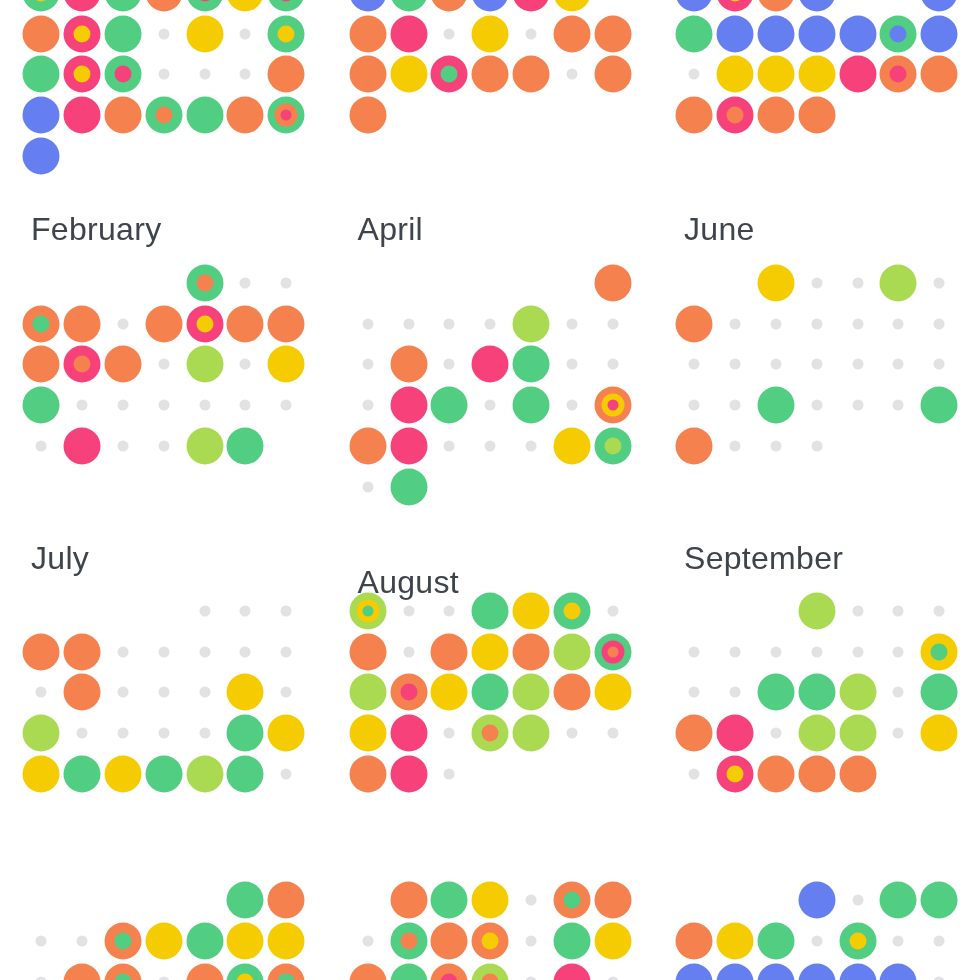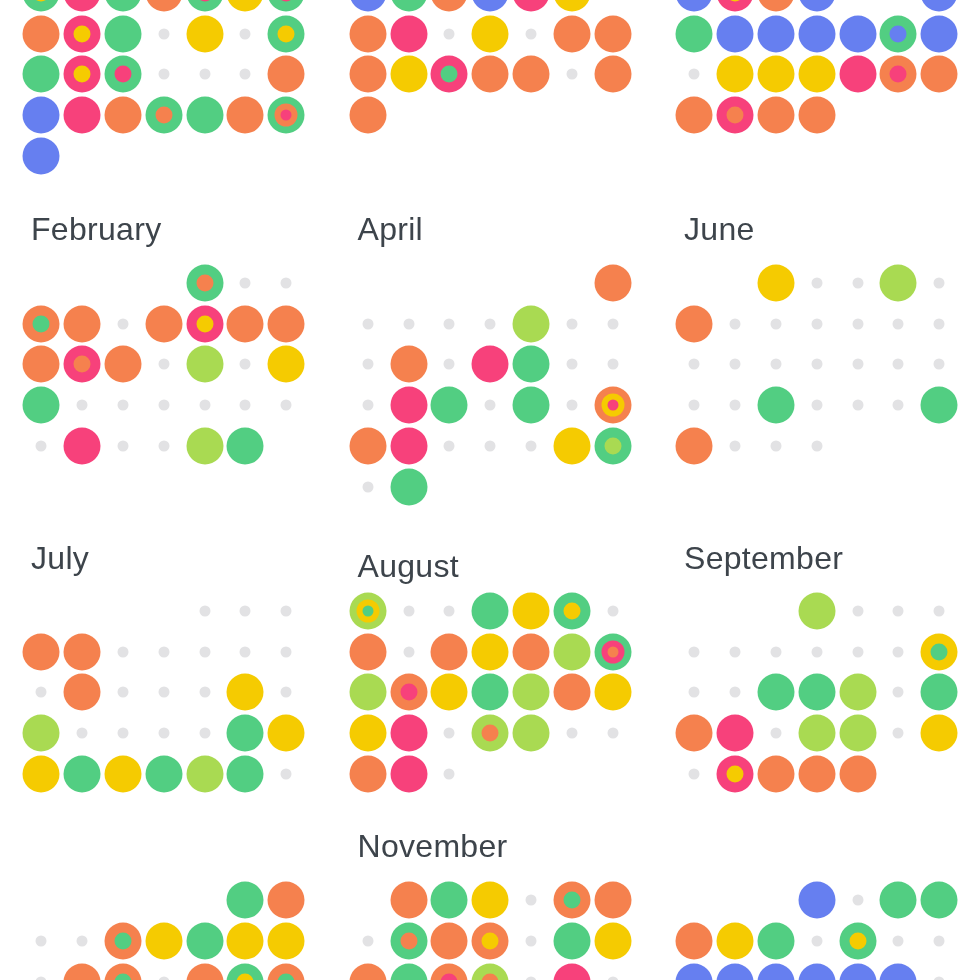--- a/index.html
+++ b/index.html
@@ -765,21 +765,21 @@
           <div class="dot" style="height: 37px; width: 37px; background: rgb(169, 218, 82);"></div>
         </div>
         <div class="day-cell">
           <div class="dot" style="height: 37px; width: 37px; background: rgb(82, 206, 130);"></div>
         </div>
         <div class="day-cell">
           <div class="dot" style="height: 11px; width: 11px; background: rgb(226, 226, 228);"></div>
         </div>
       </div>
     </div>
-    <div class="month-label" style="left: 357.5px; top: 548px; color: rgb(61, 68, 75);">August</div>
+    <div class="month-label" style="left: 357.5px; top: 564px; color: rgb(61, 68, 75);">August</div>
     <div class="month-grid" style="left: 347.5px; top: 590.5px;">
       <div class="week-row">
         <div class="day-cell">
           <div class="dot" style="height: 37px; width: 37px; background: rgb(169, 218, 82);"></div>
           <div class="dot" style="height: 23px; width: 23px; background: rgb(245, 203, 1);"></div>
           <div class="dot" style="height: 11px; width: 11px; background: rgb(82, 206, 130);"></div>
         </div>
         <div class="day-cell">
           <div class="dot" style="height: 11px; width: 11px; background: rgb(226, 226, 228);"></div>
         </div>
@@ -1057,21 +1057,20 @@
         <div class="day-cell">
           <div class="dot" style="height: 37px; width: 37px; background: rgb(82, 206, 130);"></div>
           <div class="dot" style="height: 17px; width: 17px; background: rgb(245, 203, 1);"></div>
         </div>
         <div class="day-cell">
           <div class="dot" style="height: 37px; width: 37px; background: rgb(245, 129, 78);"></div>
           <div class="dot" style="height: 17px; width: 17px; background: rgb(82, 206, 130);"></div>
         </div>
       </div>
     </div>
-    <div class="month-label" style="left: 357.5px; top: 828px; color: rgb(61, 68, 75);">November</div>
     <div class="month-grid" style="left: 347.5px; top: 880px;">
       <div class="week-row">
         <div class="day-cell"></div>
         <div class="day-cell">
           <div class="dot" style="height: 37px; width: 37px; background: rgb(245, 129, 78);"></div>
         </div>
         <div class="day-cell">
           <div class="dot" style="height: 37px; width: 37px; background: rgb(82, 206, 130);"></div>
         </div>
         <div class="day-cell">

